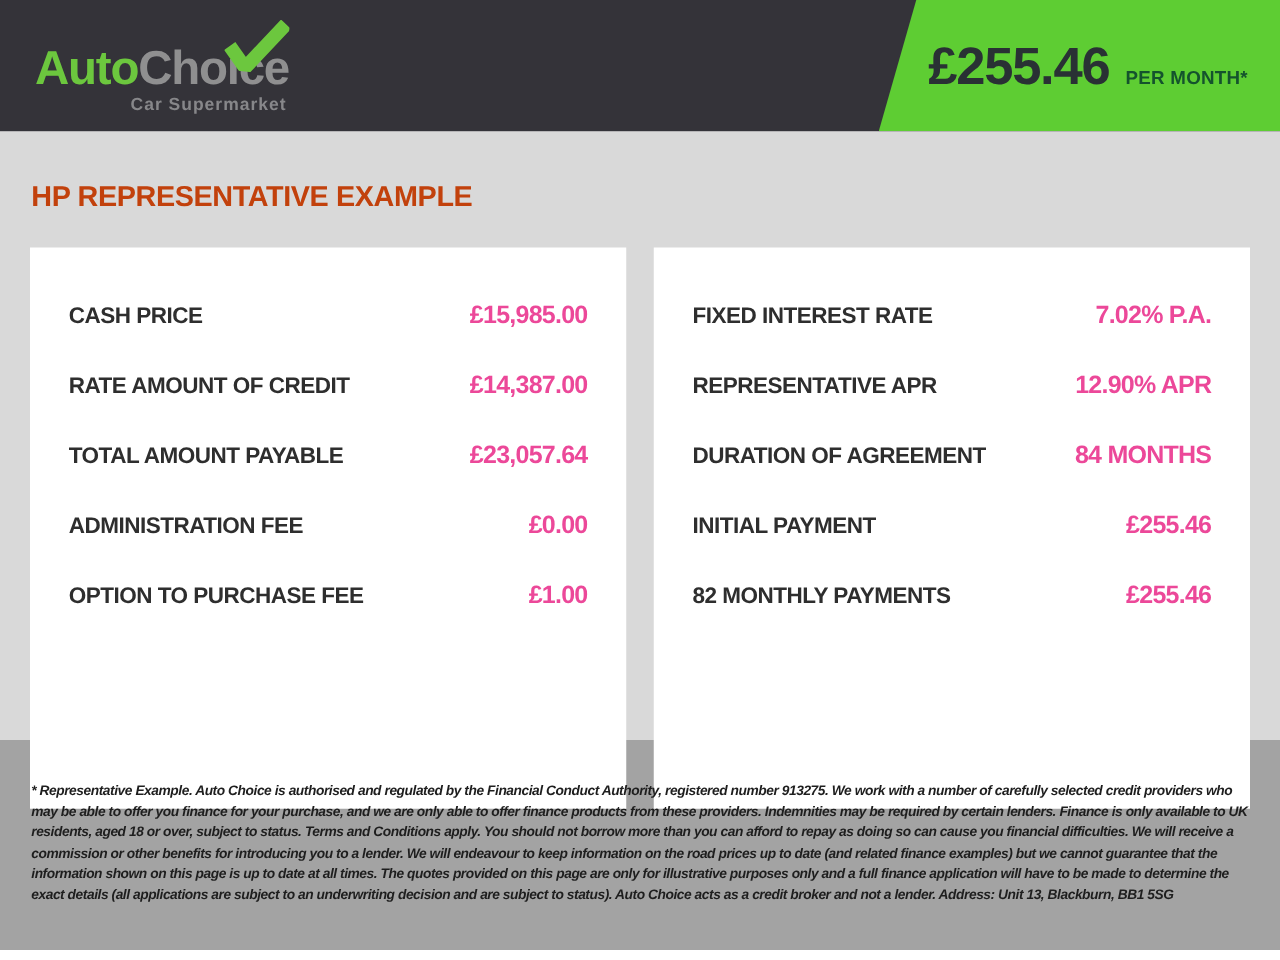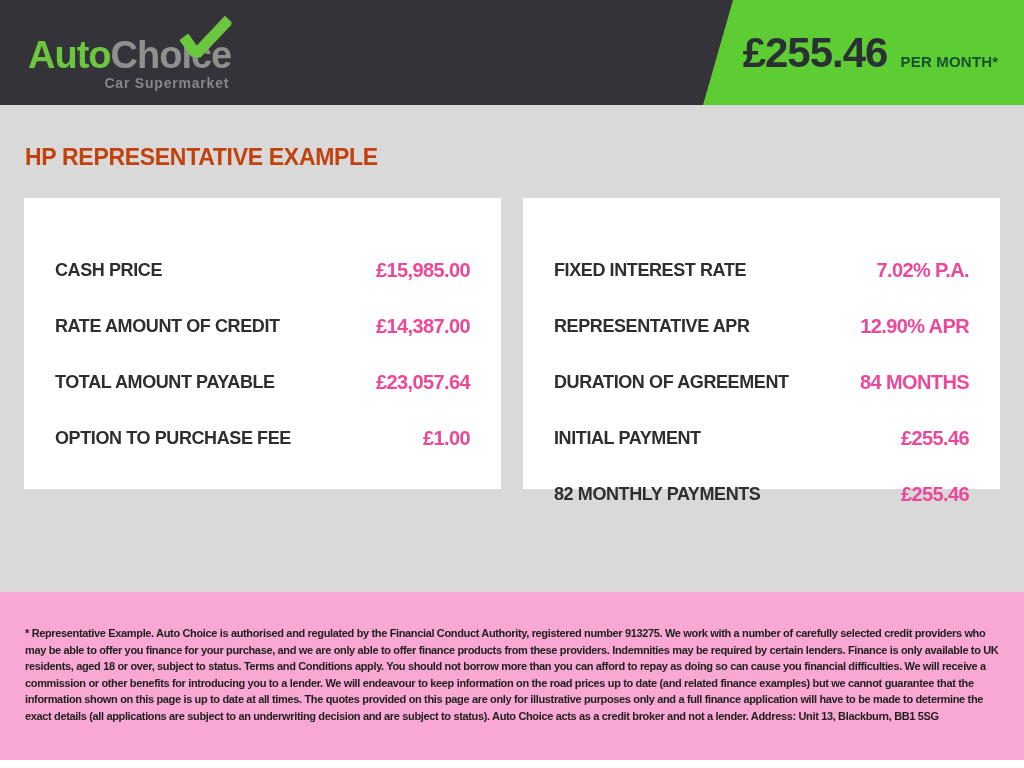--- a/index.html
+++ b/index.html
@@ -73,23 +73,23 @@
     font-size: 23px; font-weight: 700; color: #c2410c;
     letter-spacing: -0.3px;
   }
   .cards {
     display: flex;
     gap: 22px;
   }
   .card {
     flex: 1;
     background: #ffffff;
-    height: 291px;
+    height: 449px;
     box-sizing: border-box;
-    padding: 44px 31px 0 31px;
+    padding: 26px 31px 0 31px;
     text-align: center;
   }
   .row {
     height: 56px;
     display: flex;
     align-items: center;
     justify-content: space-between;
   }
   .row-label {
     font-size: 18px; font-weight: 700; color: #2e2e2e;
@@ -97,24 +97,25 @@
     white-space: nowrap;
   }
   .row-value {
     font-size: 20px; font-weight: 700; color: #ec4899;
     letter-spacing: -0.6px;
     white-space: nowrap;
   }
 
   
   .footer {
-    background: #f9a8d4;
+    background: #a3a3a3;
     box-sizing: border-box;
     padding: 22px 25px 0 25px;
     height: 168px;
+    font-style: italic;
   }
   .disclaimer {
     width: 975px;
     font-size: 11px; font-weight: 700; color: #1e1e1e;
     letter-spacing: -0.35px;
     line-height: 16.5px;
   }
 </style>
 </head>
 <body>
@@ -149,20 +150,24 @@
       </div>
       <div class="row">
         <span class="row-label">RATE AMOUNT OF CREDIT</span>
         <span class="row-value">£14,387.00</span>
       </div>
       <div class="row">
         <span class="row-label">TOTAL AMOUNT PAYABLE</span>
         <span class="row-value">£23,057.64</span>
       </div>
       <div class="row">
+        <span class="row-label">ADMINISTRATION FEE</span>
+        <span class="row-value">£0.00</span>
+      </div>
+      <div class="row">
         <span class="row-label">OPTION TO PURCHASE FEE</span>
         <span class="row-value">£1.00</span>
       </div>
     </div>
 
     <div class="card">
       <div class="row">
         <span class="row-label">FIXED INTEREST RATE</span>
         <span class="row-value">7.02% P.A.</span>
       </div>

